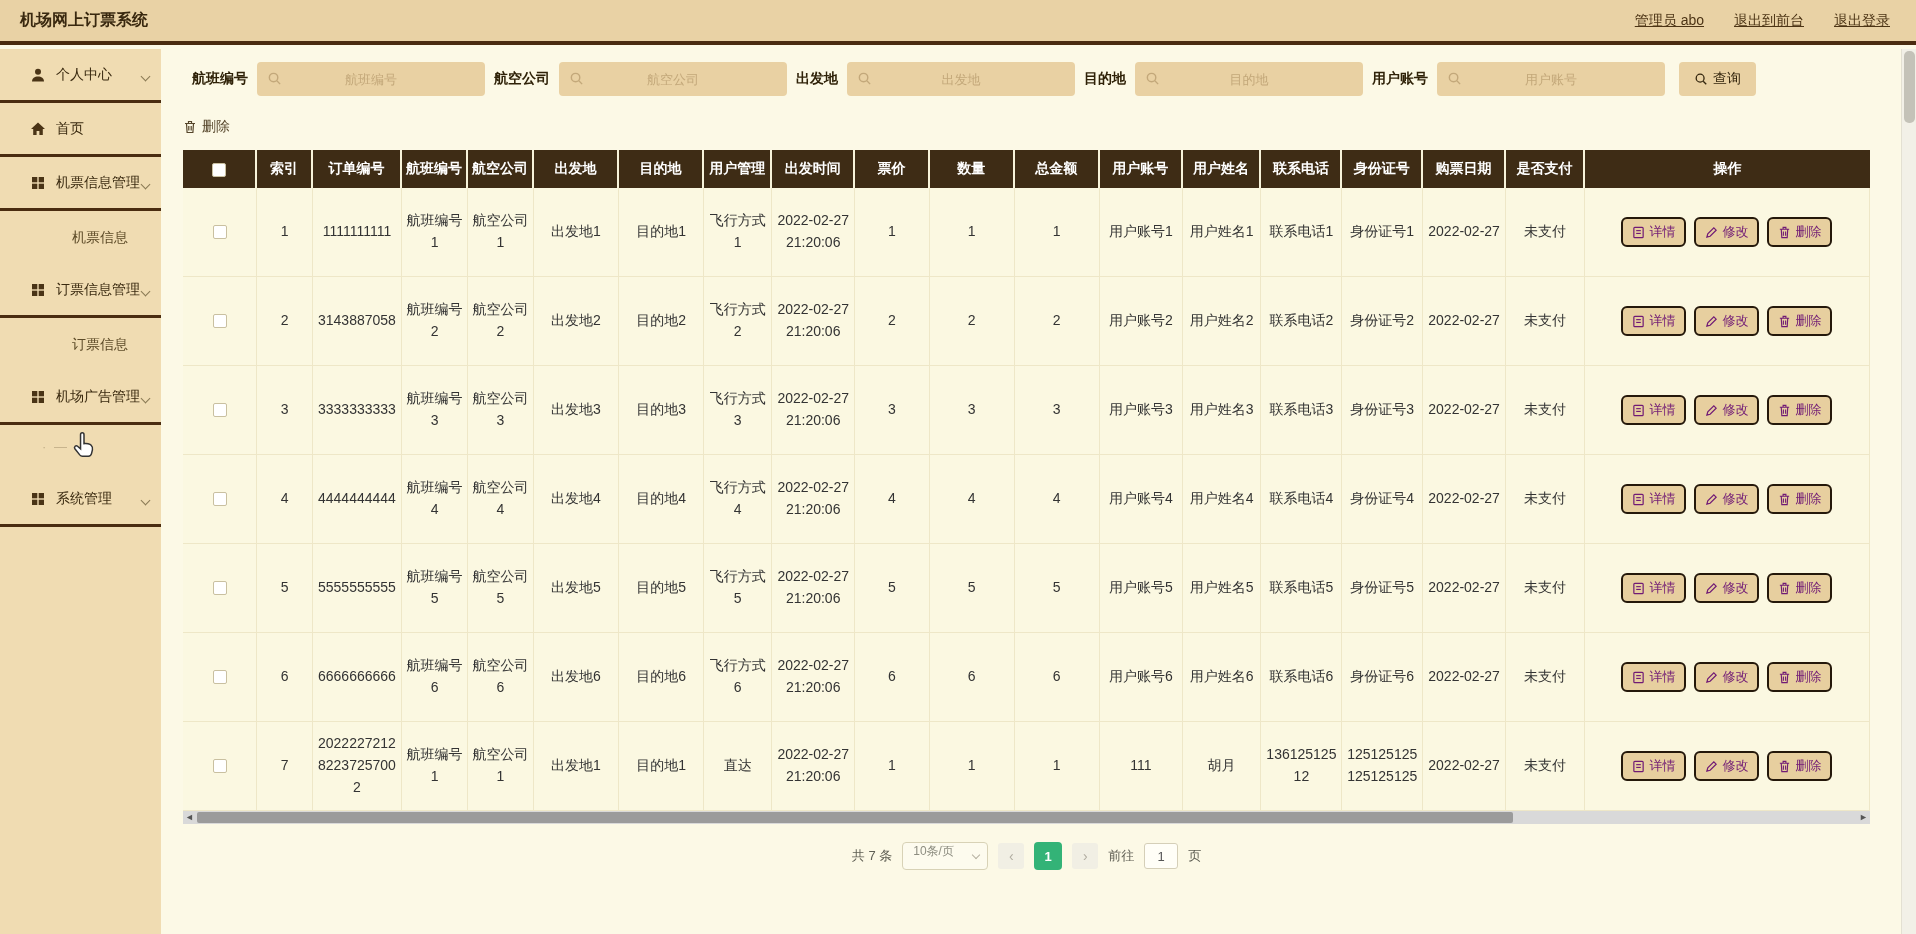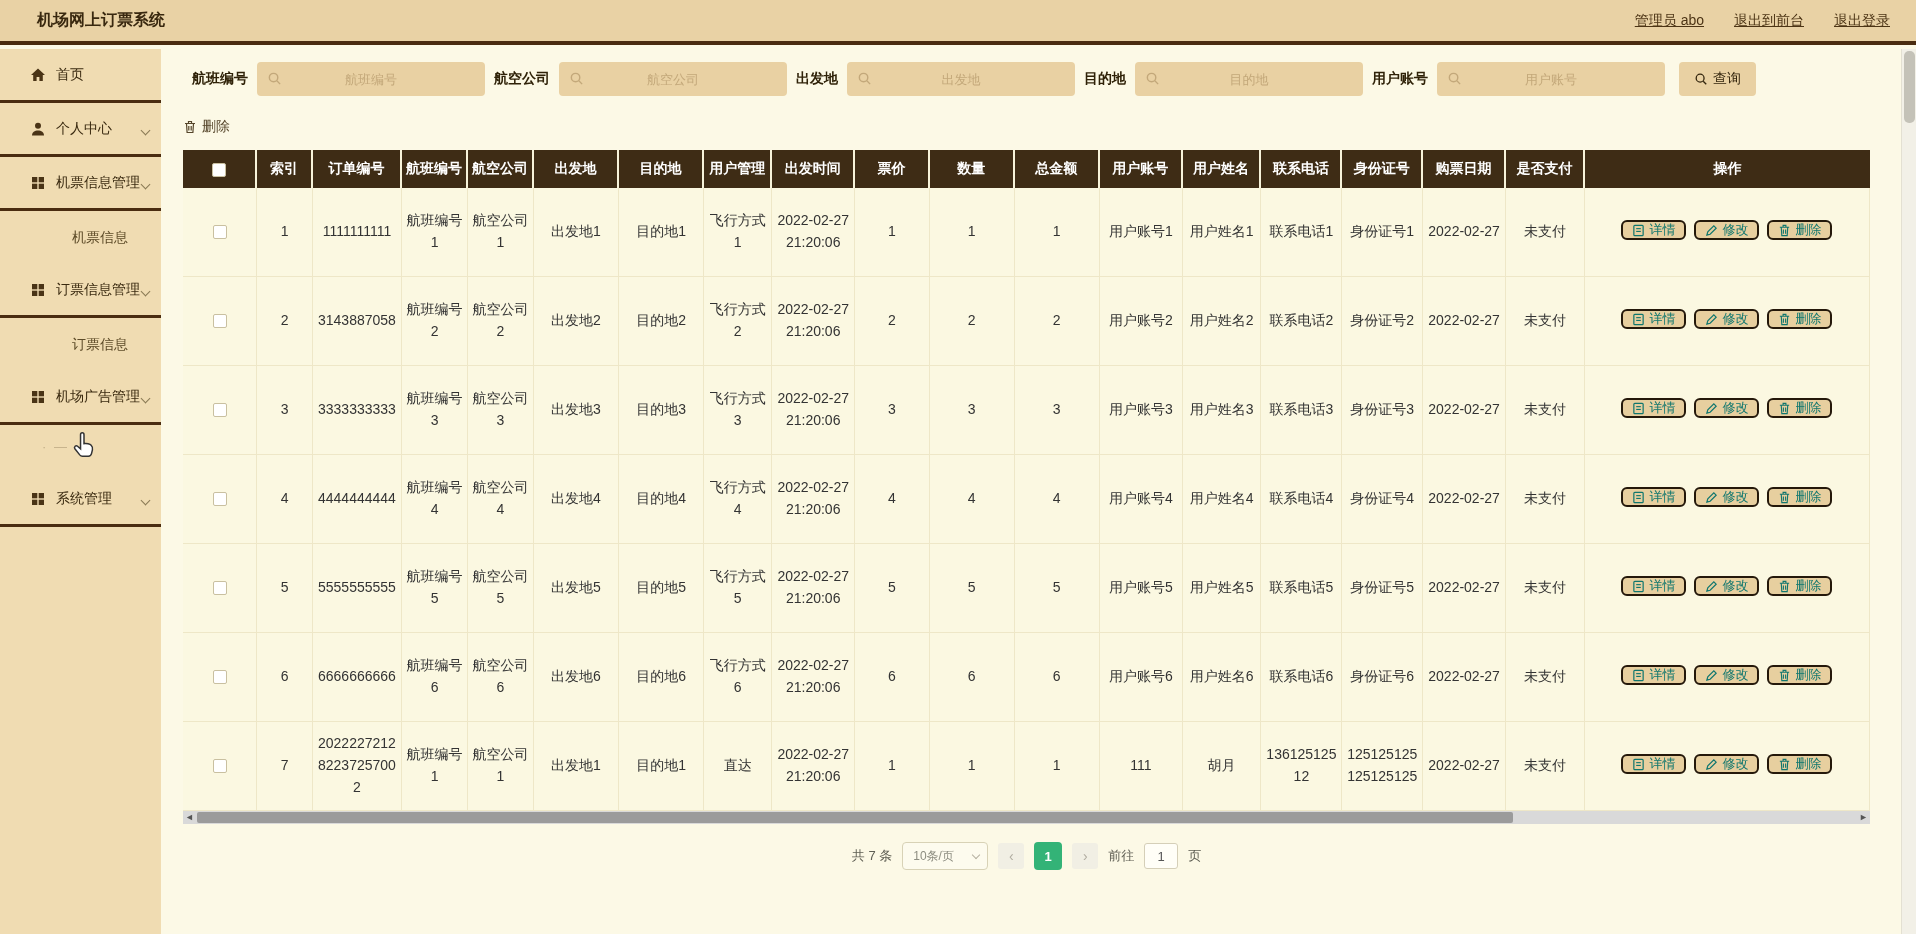--- a/index.html
+++ b/index.html
@@ -3,21 +3,21 @@
 <meta charset="utf-8">
 <style>
   * { margin:0; padding:0; box-sizing:border-box; }
   html,body { width:1916px; height:934px; overflow:hidden;
     font-family:"Liberation Sans","DejaVu Sans",sans-serif; background:#fcf9e6; }
 
   
   .topbar { position:absolute; top:0; left:0; width:1916px; height:45px;
     background:#e9d2a5; border-bottom:4px solid #4a2c10;
     display:flex; align-items:center; justify-content:space-between; z-index:30; }
-  .topbar .title { font-size:16px; font-weight:bold; color:#39280f; padding-left:37px; }
+  .topbar .title { font-size:16px; font-weight:bold; color:#39280f; padding-left:20px; }
   .topbar .right { display:flex; gap:30px; padding-right:26px; font-size:14px; color:#4c3415; }
   .topbar .right span { cursor:pointer;text-decoration:underline; }
 
   
   .sidebar { position:absolute; top:49px; left:0; width:161px; height:885px;
     background:#f0dcb2; z-index:20; }
   .menu-item { height:54px; display:flex; align-items:center; padding-left:30px;
     font-size:14px; color:#3a2a10; position:relative; cursor:pointer; border-bottom:3px solid #4a2c10; }
   .menu-item .mi-icon { width:16px; height:16px; margin-right:10px; color:#4a3416; flex:none; }
   .menu-item .chev { position:absolute; right:12px; top:24px; width:7px; height:7px;
@@ -56,36 +56,36 @@
     table-layout:fixed; background:#fbf8e1; }
   thead th { background:#3e2c15; color:#fff; font-size:14px; font-weight:bold; height:38px;
     border-right:2px solid #f7f3da; white-space:nowrap; overflow:hidden; }
   thead th:last-child { border-right:none; }
   tbody td { height:89px; text-align:center; vertical-align:middle; font-size:14px; color:#333;
     padding:6px 4px; border-right:1px solid #eee7c7; border-bottom:1px solid #eee7c7;
     word-break:break-all; line-height:1.55; background:#fbf8e1; }
   input.cbx { appearance:none; -webkit-appearance:none; width:14px; height:14px; background:#fff;
     border:1px solid #c9c0a0; border-radius:2px; cursor:pointer; vertical-align:middle; }
   .act-btn { display:inline-flex; align-items:center; gap:4px; background:#e7cf9f;
-    border:2px solid #24180a; border-radius:6px; height:20px; padding:0 9px; font-size:13px;
-    color:#0f766e; cursor:pointer; margin:0 4px; font-family:inherit; white-space:nowrap; }
+    border:2px solid #24180a; border-radius:6px; height:30px; padding:0 9px; font-size:13px;
+    color:#701a75; cursor:pointer; margin:0 4px; font-family:inherit; white-space:nowrap; }
 
   
   .hscroll { position:relative; height:13px; background:#d9d9d9; margin-top:0; }
   .hscroll .arrow { position:absolute; top:0; width:13px; height:13px; font-size:9px;
     color:#555; line-height:13px; text-align:center; }
   .hscroll .arrow.left { left:0; } .hscroll .arrow.right { right:0; }
   .hscroll .thumb { position:absolute; left:14px; top:1px; height:11px; width:78%;
     background:#9b9b9b; border-radius:2px; }
 
   
   .pager { margin-top:18px; display:flex; align-items:center; justify-content:center;
     gap:10px; font-size:13px; color:#5f5f54; }
   .psize { position:relative; width:86px; height:28px; border:1px solid #d8d2b6; border-radius:4px;
-    background:#fdfbee; color:#8d8d80; font-size:12px; display:flex; align-items:center;
+    background:#fdfbee; color:#8d8d80; font-size:12px; display:flex; 
     padding-left:10px; cursor:pointer; }
   .psize .chev { position:absolute; right:8px; top:9px; width:6px; height:6px;
     border-right:1.4px solid #b5b0a0; border-bottom:1.4px solid #b5b0a0; transform:rotate(45deg); }
   .pbtn { width:26px; height:26px; background:#f1efe4; border:none; border-radius:3px;
     color:#b0aca0; font-size:14px; cursor:pointer; line-height:24px; }
   .pnum { min-width:28px; height:28px; background:#33b377; color:#fff; border:none; border-radius:4px;
     font-size:13px; font-weight:bold; cursor:pointer; }
   .goto-input { width:34px; height:26px; border:1px solid #d5cfb8; border-radius:3px;
     background:#fffef7; text-align:center; font-size:13px; color:#555; outline:none; font-family:inherit; }
 
@@ -103,31 +103,31 @@
   <div class="right">
     <span>管理员 abo</span>
     <span>退出到前台</span>
     <span>退出登录</span>
   </div>
 </div>
 
 <div class="sidebar">
   <div class="menu-item">
     <svg class="mi-icon" viewBox="0 0 16 16">
-        <path d="M8 1.5 L15 8 h-2.2 v6 h-3.4 v-4 h-2.8 v4 H3.2 V8 H1 Z" fill="#4a3416"></path>
-      </svg>
-    <span>首页</span>
-  </div>
-  <div class="menu-item">
-    <svg class="mi-icon" viewBox="0 0 16 16">
         <circle cx="8" cy="4.7" r="3" fill="#4a3416"></circle>
         <path d="M2 14.5 c0-3.4 2.7-5.1 6-5.1 s6 1.7 6 5.1 z" fill="#4a3416"></path>
       </svg>
     <span>个人中心</span>
     <i class="chev"></i>
+  </div>
+  <div class="menu-item">
+    <svg class="mi-icon" viewBox="0 0 16 16">
+        <path d="M8 1.5 L15 8 h-2.2 v6 h-3.4 v-4 h-2.8 v4 H3.2 V8 H1 Z" fill="#4a3416"></path>
+      </svg>
+    <span>首页</span>
   </div>
   <div class="menu-item">
     <svg class="mi-icon" viewBox="0 0 16 16">
         <rect x="2" y="2" width="5.3" height="5.3" fill="#4a3416"></rect>
         <rect x="8.7" y="2" width="5.3" height="5.3" fill="#4a3416"></rect>
         <rect x="2" y="8.7" width="5.3" height="5.3" fill="#4a3416"></rect>
         <rect x="8.7" y="8.7" width="5.3" height="5.3" fill="#4a3416"></rect>
       </svg>
     <span>机票信息管理</span>
     <i class="chev"></i>

